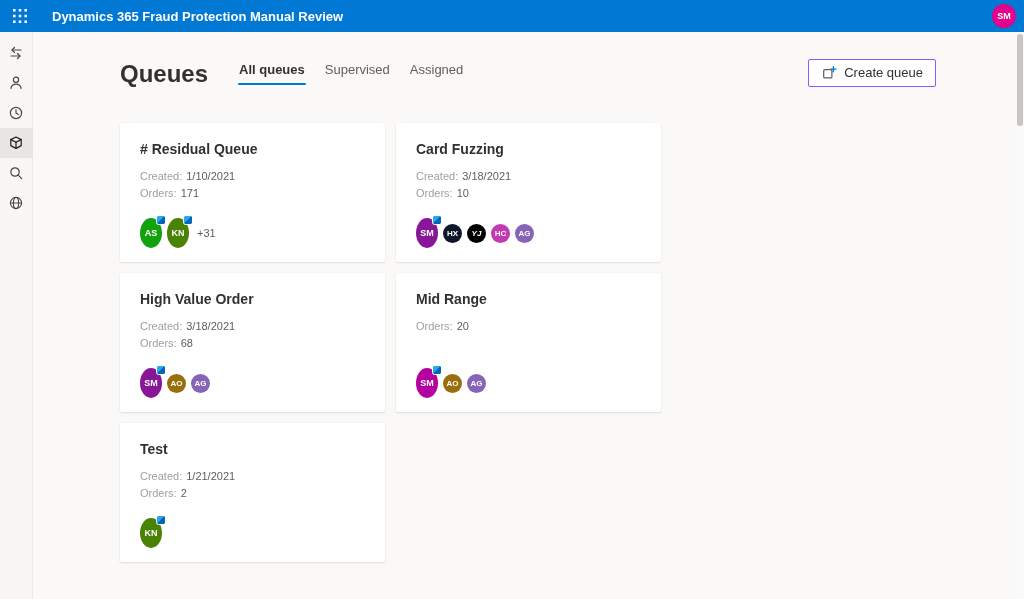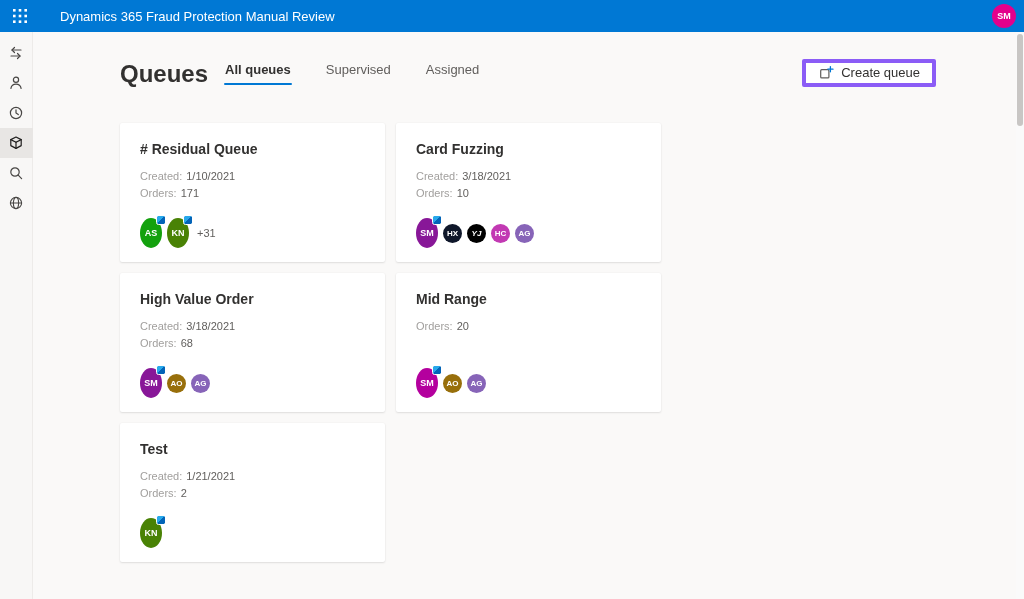--- a/index.html
+++ b/index.html
@@ -14,21 +14,21 @@
   
   .topbar {
     height:32px; background:#0078d4;
     display:flex; align-items:center;
     padding-right:8px;
   }
   .waffle-btn {
     width:40px; height:32px; background:transparent; border:none;
     display:flex; align-items:center; justify-content:center; cursor:pointer;
   }
-  .app-title { color:#fff; font-size:13px; font-weight:400; margin-left:20px; }
+  .app-title { color:#fff; font-size:13px; font-weight:700; margin-left:12px; }
   .me-avatar {
     margin-left:auto; width:24px; height:24px; border-radius:50%;
     border:none; color:#fff; font-size:9px; font-weight:700;
     display:flex; align-items:center; justify-content:center; cursor:pointer;
   }
 
   
   .shell { display:flex; height:567px; }
 
   
@@ -41,33 +41,33 @@
     display:flex; align-items:center; justify-content:center; cursor:pointer;
     color:#484644;
   }
   .nav-btn.selected { background:#e8e6e4; }
   .nav-btn svg { display:block; }
 
   
   .main { flex:1; padding:26px 88px 12px 87px; position:relative; }
   .page-header { display:flex; align-items:flex-end; }
   .page-title { font-size:24px; font-weight:700; color:#323130; line-height:1.1; }
-  .tabs { display:flex; gap:33px; margin-left:16px; padding-bottom:2px; }
+  .tabs { display:flex; gap:18px; margin-left:30px; padding-bottom:2px; }
   .tab {
     font-size:13px; color:#605e5c; cursor:pointer;
     position:relative; padding:4px 1px 8px;
   }
   .tab.active { font-weight:700; color:#323130; }
   .tab.active::after {
     content:""; position:absolute; left:0; right:0; bottom:0;
     height:2px; background:#0078d4; border-radius:1px;
   }
   .create-btn {
     margin-left:auto; align-self:center; height:28px; padding:0 12px;
-    background:#fff; border:4px solid #8b5cf6; border-radius:2px;
+    background:#fff; border:1px solid #8b5cf6; border-radius:2px;
     display:flex; align-items:center; gap:7px;
     font-family:inherit; font-size:13px; color:#323130; cursor:pointer;
   }
 
   
   .cards { display:flex; flex-wrap:wrap; gap:11px; margin-top:36px; }
   .card {
     width:265px; min-height:139px; background:#fff; border-radius:2px;
     box-shadow:0 1px 2px rgba(0,0,0,.10), 0 0 2px rgba(0,0,0,.05);
     padding:18px 20px 14px; display:flex; flex-direction:column; cursor:pointer;

